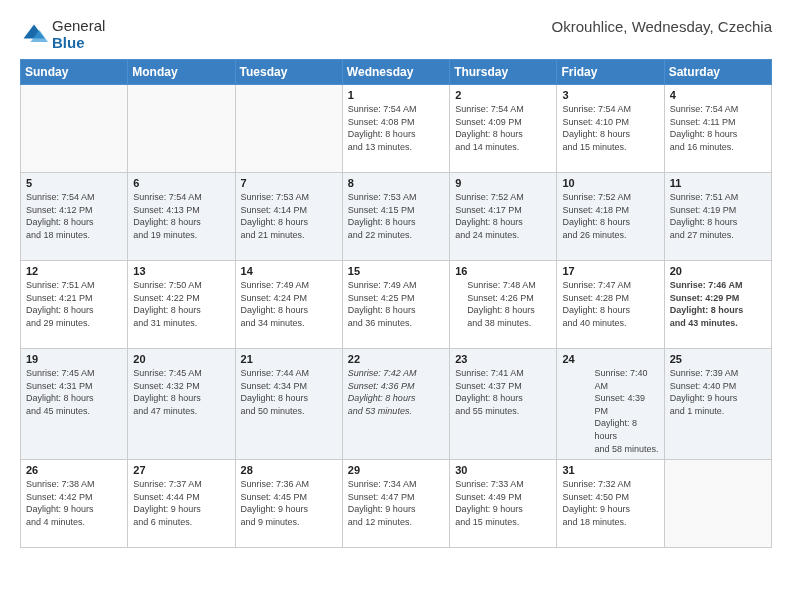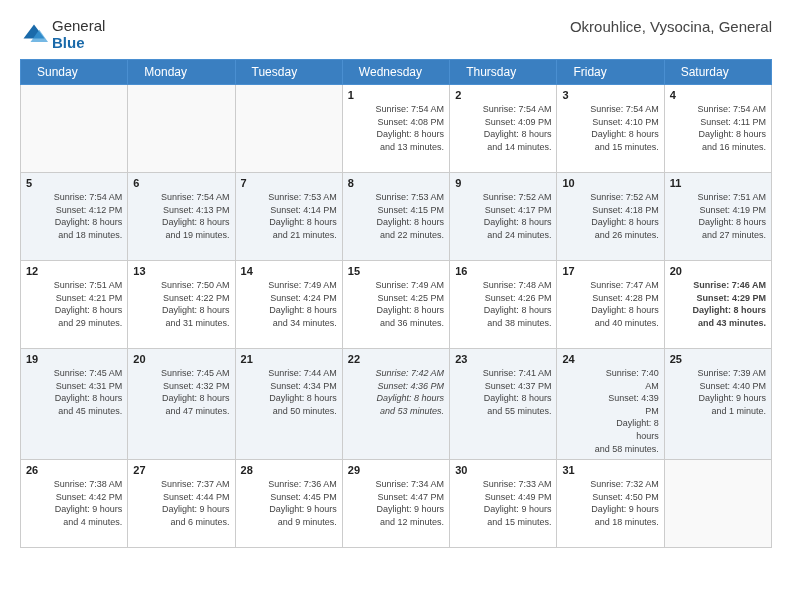--- a/index.html
+++ b/index.html
@@ -65,22 +65,22 @@
       flex: 1;
       border: 1px solid #ccc;
       border-collapse: collapse;
       width: 100%;
       table-layout: fixed;
     }
     .calendar th {
       background: #3a7fc1;
       color: #fff;
       font-size: 12px;
-      font-weight: normal;
-      padding: 5px 16px;
+      font-weight: bold;
+      padding: 5px 4px;
       text-align: left;
       border: 1px solid #4a8fd1;
     }
     .calendar td {
       vertical-align: top;
       border: 1px solid #ccc;
       padding: 4px 5px;
       font-size: 9.5px;
       color: #333;
       height: 88px;
@@ -93,21 +93,20 @@
       font-size: 11px;
       font-weight: bold;
       color: #222;
       display: block;
       margin-bottom: 2px;
     }
     .day-info {
       font-size: 9px;
       color: #444;
       line-height: 1.4;
-      text-align: right;
     }
     tr:nth-child(odd) td {
       background: #ffffff;
     }
     tr:nth-child(even) td {
       background: #f0f4f8;
     }
     .calendar thead tr th {
       background: #3a7fc1;
     }
@@ -121,21 +120,21 @@
       <svg class="logo-icon" viewBox="0 0 32 32" xmlns="http://www.w3.org/2000/svg">
         <polygon points="16,4 28,20 4,20" fill="#1a6aaa"></polygon>
         <polygon points="22,10 32,24 12,24" fill="#3a9ad9" opacity="0.7"></polygon>
       </svg>
       <div class="logo-text">
         <span class="logo-general">General</span>
         <span class="logo-blue">Blue</span>
       </div>
     </div>
     <div class="title-block">
-      <div class="title-location">Okrouhlice, Vysocina, General</div>
+      <div class="title-location">Okrouhlice, Wednesday, Czechia</div>
     </div>
   </div>
 
   <table class="calendar">
     <thead>
       <tr>
       <th>Sunday</th>
           <th>Monday</th>
           <th>Tuesday</th>
           <th>Wednesday</th>
@@ -253,21 +252,21 @@
           </td>
           <td>
             <span class="day-number">15</span>
             <div class="day-info" style="white-space: pre-line;">Sunrise: 7:49 AM
 Sunset: 4:25 PM
 Daylight: 8 hours
 and 36 minutes.</div>
           </td>
           <td>
             <span class="day-number">16</span>
-            <div class="day-info" style="white-space: pre-line;">Sunrise: 7:48 AM
+            <div class="day-info" style="white-space: pre-line; margin-left: 12px;">Sunrise: 7:48 AM
 Sunset: 4:26 PM
 Daylight: 8 hours
 and 38 minutes.</div>
           </td>
           <td>
             <span class="day-number">17</span>
             <div class="day-info" style="white-space: pre-line;">Sunrise: 7:47 AM
 Sunset: 4:28 PM
 Daylight: 8 hours
 and 40 minutes.</div>

